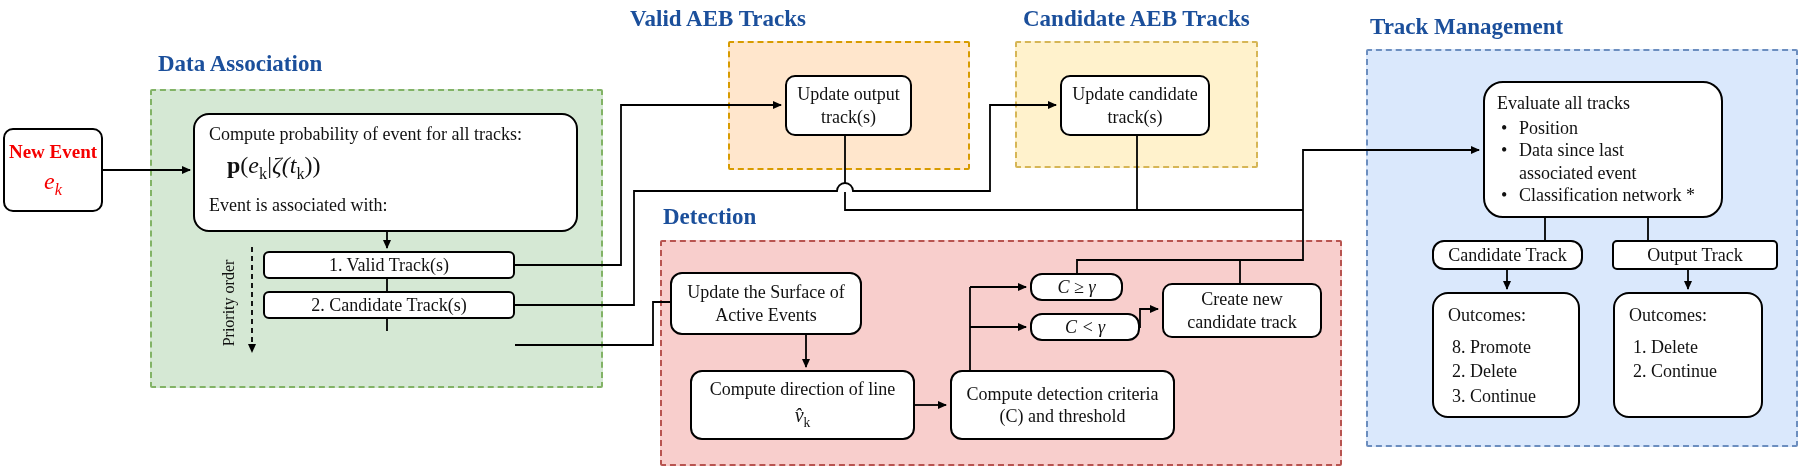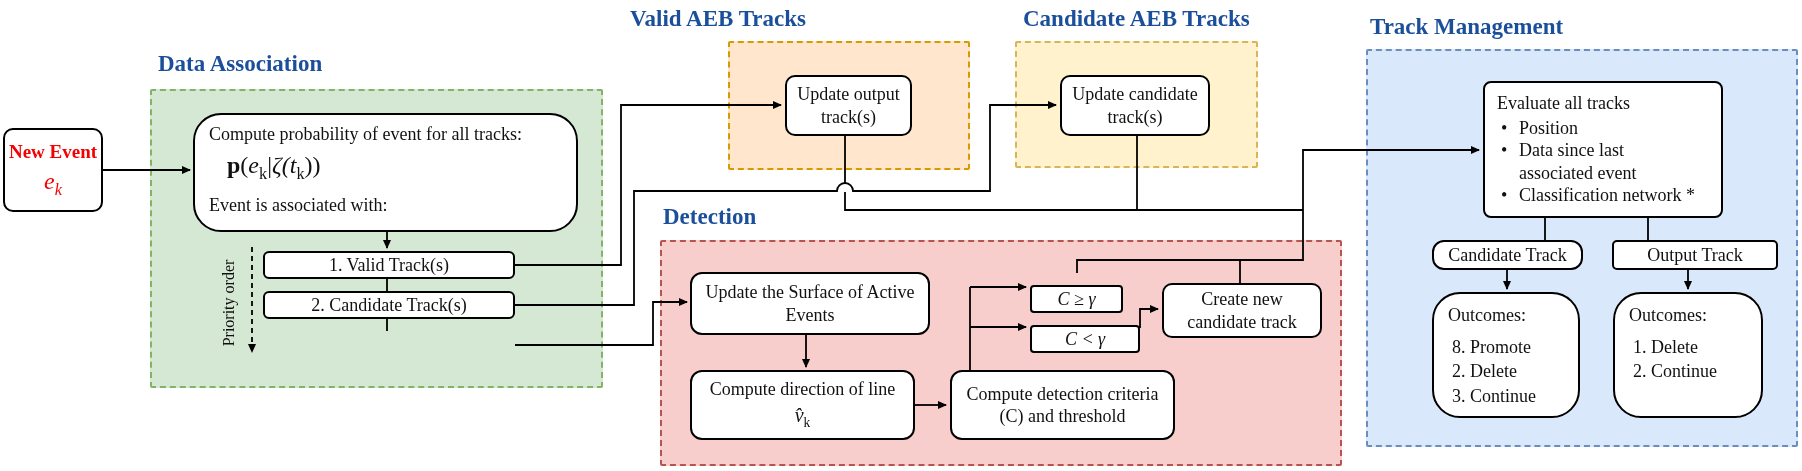--- a/index.html
+++ b/index.html
@@ -19,25 +19,25 @@
     white-space:nowrap;line-height:1.1;
   }
   svg.wires{position:absolute;left:0;top:0;z-index:2;pointer-events:none;}
   .wbox{
     position:absolute;z-index:3;background:#ffffff;border:2px solid #000;
     display:flex;flex-direction:column;align-items:center;justify-content:center;
     text-align:center;font-size:18px;line-height:1.25;
   }
   .wbox.leftalign{align-items:flex-start;text-align:left;justify-content:flex-start;}
   .r6 {border-radius:6px;}
-  .r8 {border-radius:4px;margin-top:12px;}
+  .r8 {border-radius:12px;}
   .r10{border-radius:10px;}
   .r12{border-radius:12px;}
-  .r16{border-radius:28px;}
-  .r20{border-radius:8px;}
+  .r16{border-radius:16px;}
+  .r20{border-radius:20px;}
   .red-text{color:#f50000;}
   .bold{font-weight:bold;}
   .math{font-style:italic;}
   .formula{font-size:24px;font-style:normal;}
   .formula i{font-style:italic;}
   sub{font-size:0.68em;}
   .newevent-line1{font-weight:bold;font-size:19px;}
   .newevent-line2{font-size:24px;font-style:italic;margin-top:2px;}
   .direction-symbol{font-size:20px;margin-top:2px;}
   .bullet{position:relative;padding-left:22px;}
@@ -129,21 +129,21 @@
 
   <div class="priority-label" style="left:179px;top:294px;width:100px;height:18px">Priority order</div>
 
   <div class="wbox r10" style="left:785px;top:75px;width:127px;height:61px">
     <div>Update output track(s)</div>
   </div>
   <div class="wbox r10" style="left:1060px;top:75px;width:150px;height:61px">
     <div>Update candidate track(s)</div>
   </div>
 
-  <div class="wbox r12" style="left:690px;top:272px;width:240px;height:63px">
+  <div class="wbox r12" style="left:670px;top:272px;width:192px;height:63px">
     <div>Update the Surface of Active Events</div>
   </div>
   <div class="wbox r12" style="left:690px;top:370px;width:225px;height:70px">
     <div>Compute direction of line</div>
     <div class="direction-symbol"><i>v̂</i><sub>k</sub></div>
   </div>
   <div class="wbox r8 math" style="left:1030px;top:273px;width:93px;height:28px">
     <div>C ≥ γ</div>
   </div>
   <div class="wbox r8 math" style="left:1030px;top:313px;width:110px;height:28px">

